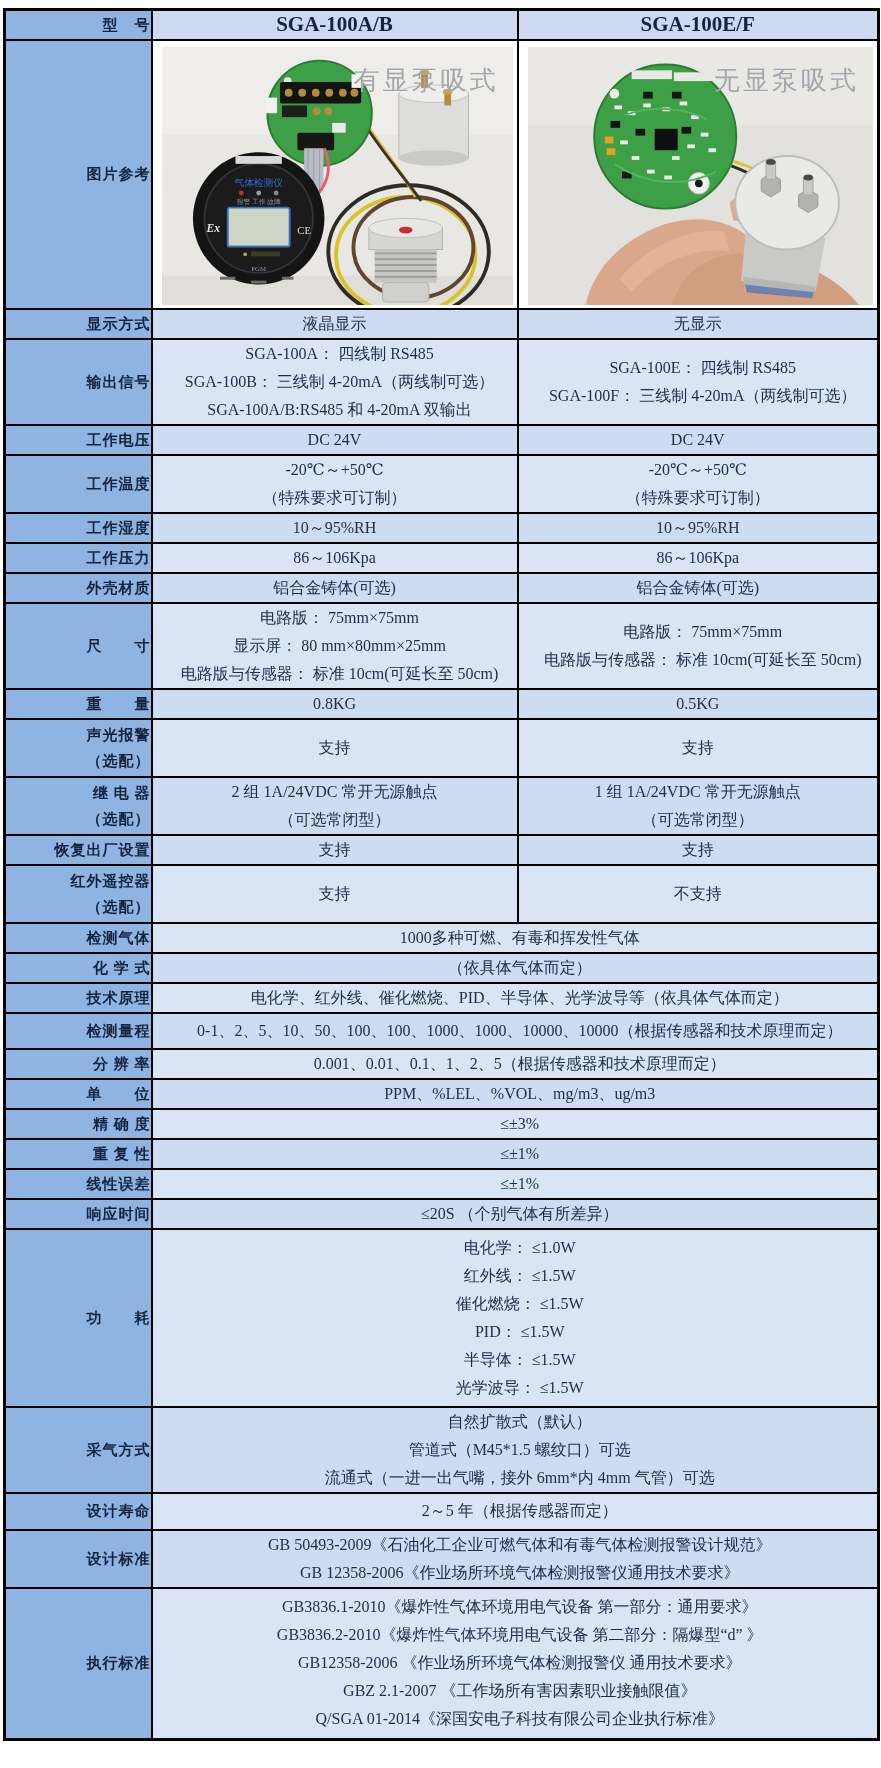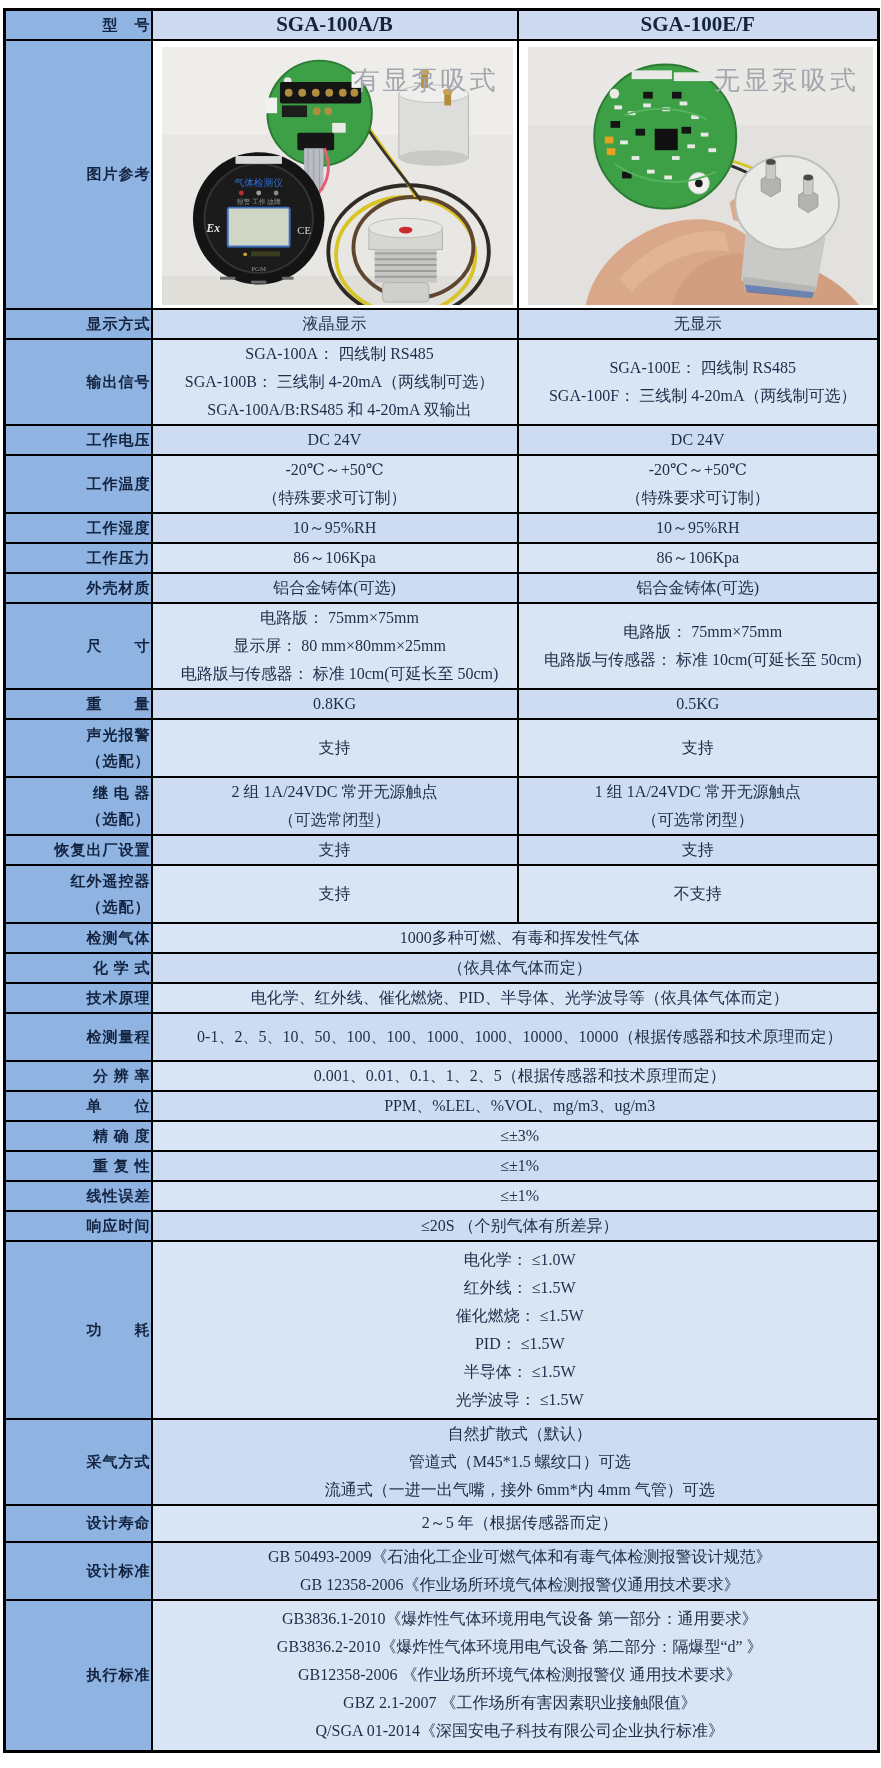--- a/index.html
+++ b/index.html
@@ -411,21 +411,21 @@
           </td>
         </tr>
         <tr class="datarow alt" style="height: 30px;">
           <td class="lbl">
             <div class="ln">技术原理</div>
           </td>
           <td class="val ta-l" colspan="2">
             <div class="ln">电化学、红外线、催化燃烧、PID、半导体、光学波导等（依具体气体而定）</div>
           </td>
         </tr>
-        <tr class="datarow" style="height: 48px; margin-left: 43px;">
+        <tr class="datarow" style="height: 36px; margin-left: 43px;">
           <td class="lbl">
             <div class="ln">检测量程</div>
           </td>
           <td class="val ta-l" colspan="2">
             <div class="ln">0-1、2、5、10、50、100、100、1000、1000、10000、10000（根据传感器和技术原理而定）</div>
           </td>
         </tr>
         <tr class="datarow alt" style="height: 20px;">
           <td class="lbl">
             <div class="ln">分 辨 率</div>

